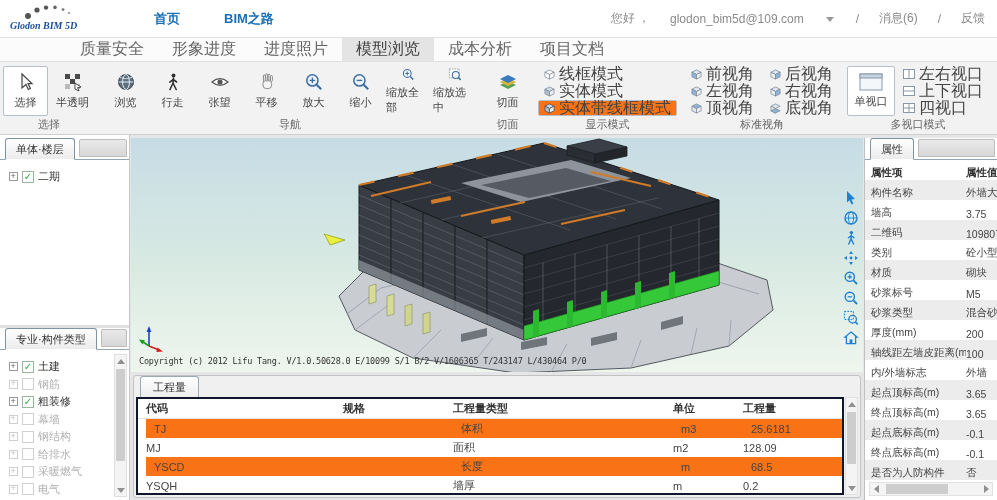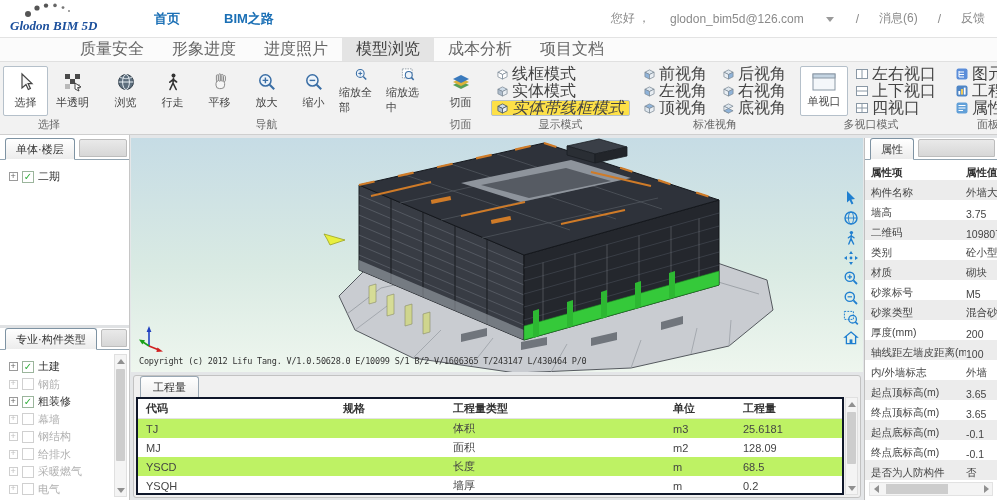--- a/index.html
+++ b/index.html
@@ -5,21 +5,21 @@
   * { margin:0; padding:0; box-sizing:border-box; }
   html,body { width:997px; height:500px; overflow:hidden; background:#e4e6e8;
     font-family:"Liberation Sans","DejaVu Sans",sans-serif; font-size:12px; color:#444; }
 
   
   .header { position:absolute; top:0; left:0; width:997px; height:38px; background:#fff;
     border-bottom:1px solid #e3e3e3; display:flex; align-items:center; }
   .logo { margin-left:10px; width:100px; position:relative; }
   .logo-dots { position:absolute; top:-1px; left:14px; }
   .logo-text { font-family:"Liberation Serif","DejaVu Serif",serif; font-style:italic; font-weight:bold;
-    color:#1b4f9c; font-size:13px; margin-top:14px; white-space:nowrap; }
+    color:#1b4f9c; font-size:10px; margin-top:14px; white-space:nowrap; }
   .nav-link { font-size:13px; font-weight:bold; color:#1a6fb5; text-decoration:none; margin-left:44px; cursor:pointer; }
   .account { margin-left:auto; margin-right:12px; color:#8a8a8a; font-size:12px; display:flex; align-items:center; gap:20px; }
   .account a { color:#8a8a8a; text-decoration:none; cursor:pointer; }
   .caret-down { width:0; height:0; border-left:4px solid transparent; border-right:4px solid transparent;
     border-top:5px solid #9a9a9a; display:inline-block; margin:2px 2px 0 2px; }
 
   
   .tabstrip { position:absolute; top:38px; left:0; width:997px; height:24px; background:#fbfbfb;
     border-bottom:1px solid #e0e0e0; display:flex; align-items:stretch; padding-left:66px; }
   .tab { padding:0 14px; display:flex; align-items:center; color:#666; font-size:16px; cursor:pointer; }
@@ -32,21 +32,21 @@
   .tg-body { display:flex; gap:2px; align-items:flex-start; }
   .tg-label { margin-top:auto; font-size:11px; color:#666; padding:1px 0 2px; }
   .tsep { width:1px; background:#dadada; margin:4px 1px; }
   .tbtn { width:45px; height:50px; display:flex; flex-direction:column; align-items:center;
     justify-content:center; gap:3px; font-size:11px; color:#444; border:1px solid transparent;
     border-radius:2px; cursor:pointer; background:transparent; }
   .tbtn.pressed { background:#fff; border-color:#b5c0ca; }
   .scol { display:flex; flex-direction:column; gap:1px; }
   .sbtn { display:flex; align-items:center; gap:4px; font-size:16px; color:#444; height:16px;
     padding:0 5px; border:1px solid transparent; border-radius:2px; cursor:pointer; white-space:nowrap; }
-  .sbtn.pressed { background:#fde047; border-color:#b5c0ca;font-style:italic; }
+  .sbtn.pressed { background:#f97316; border-color:#b5c0ca; }
   .vgrid { display:grid; grid-template-columns:auto auto; gap:1px 4px; }
 
   
   .main { position:absolute; top:135px; left:0; width:997px; height:365px; }
 
   .left-panel { position:absolute; left:0; top:0; width:130px; height:365px; background:#fff;
     border-right:1px solid #c6c6c6; }
   .psec-top { position:absolute; top:3px; left:0; right:0; height:183px; background:#fff; }
   .psec-bot { position:absolute; top:190px; left:0; right:0; bottom:0; background:#fff; border-top:3px solid #dfe1e3; }
   .ptab-row { height:22px; border-bottom:1px solid #93a5b2; display:flex; align-items:flex-end; padding-left:5px; }
@@ -83,21 +83,21 @@
   
   .qty-panel { position:absolute; left:133px; top:240px; width:728px; height:123px;
     background:#f0f0f0; border:1px solid #c2c2c2; border-radius:3px; }
   .qtab-row { height:21px; display:flex; align-items:flex-end; padding-left:6px; }
   .qtab { background:linear-gradient(#ffffff,#ededed); border:1px solid #9aa8b4; border-bottom:1px solid #fff;
     margin-bottom:-1px; font-size:11px; color:#333; padding:3px 12px 2px; border-radius:3px 3px 0 0; cursor:pointer; }
   .qtable { position:absolute; left:2px; right:16px; top:21px; bottom:2px; background:#fff;
     border:2px solid #0f172a; overflow:hidden; }
   .qrow { display:flex; height:19px; align-items:center; font-size:11px; color:#444; }
   .qrow.qhead { font-weight:bold; color:#333; height:20px; background:#fff; border-bottom:1px solid #e3e3e3; }
-  .qrow.alt { background:#bef264; }
+  .qrow.alt { background:#f97316;margin-left:8px; }
   .qc0{width:205px;padding-left:8px;} .qc1{width:110px;} .qc2{width:220px;} .qc3{width:70px;} .qc4{flex:1;}
   .qscroll { position:absolute; right:2px; top:21px; bottom:2px; width:13px; background:#f4f4f4; border:1px solid #e0e0e0; }
 
   
   .right-panel { position:absolute; left:864px; top:3px; width:133px; bottom:0; background:#fff;
     border-left:1px solid #c0c0c0; overflow:hidden; }
   .prow { display:flex; height:20px; align-items:flex-end; font-size:10.5px; color:#444; white-space:nowrap; }
   .prow.phead { font-weight:bold; color:#333; }
   .prow.alt { background:#ececec; }
   .pc0 { width:101px; padding-left:6px; overflow:hidden; flex:0 0 auto; }
@@ -119,21 +119,21 @@
         <circle cx="31" cy="2.4" r="1.8" fill="#666"></circle>
       <circle cx="39" cy="4.6" r="1.4" fill="#777"></circle>
         <circle cx="45" cy="8" r="1" fill="#888"></circle>
     </svg>
     <div class="logo-text">Glodon BIM 5D</div>
   </div>
   <a class="nav-link">首页</a>
   <a class="nav-link">BIM之路</a>
   <div class="account">
     <span>您好 ，</span>
-    <a>glodon_bim5d@126.com</a>
+    <a>glodon_bim5d@109.com</a>
     <span class="caret-down"></span>
     <span>/</span>
     <a>消息(6)</a>
     <span>/</span>
     <a>反馈</a>
   </div>
 </div>
 
 <div class="tabstrip">
   <div class="tab">质量安全</div>
@@ -180,20 +180,27 @@
             <path d="M4,5.5 Q10,8 16,5.5" stroke="#e6edf3" fill="none" stroke-width="0.8"></path>
           </svg>
         <span>浏览</span>
       </div>
       <div class="tbtn">
         <svg class="ic" width="20" height="20" viewBox="0 0 20 20">
             <circle cx="10.5" cy="3.6" r="2" fill="#333"></circle>
             <path d="M10.5,6 L10,11 M10.3,7.5 L6.8,10.2 M10.3,7.5 L13.6,10 M10,11 L7,17.5 M10,11 L13.2,17.5" stroke="#333" stroke-width="1.6" fill="none" stroke-linecap="round"></path>
           </svg>
         <span>行走</span>
+      </div>
+      <div class="tbtn">
+        <svg class="ic" width="20" height="20" viewBox="0 0 20 20">
+            <path d="M2,10 Q10,3.4 18,10 Q10,16.6 2,10 Z" fill="#fff" stroke="#555" stroke-width="1.2"></path>
+            <circle cx="10" cy="10" r="2.6" fill="#555"></circle>
+          </svg>
+        <span>张望</span>
       </div>
       <div class="tbtn">
         <svg class="ic" width="20" height="20" viewBox="0 0 20 20">
             <rect x="6" y="8" width="8.6" height="8.6" rx="3.4" fill="#f6f6f6" stroke="#8a8a8a"></rect>
             <rect x="6.4" y="2.8" width="1.9" height="6.4" rx="0.95" fill="#f6f6f6" stroke="#8a8a8a"></rect>
             <rect x="8.8" y="1.8" width="1.9" height="7.4" rx="0.95" fill="#f6f6f6" stroke="#8a8a8a"></rect>
             <rect x="11.2" y="2.4" width="1.9" height="6.8" rx="0.95" fill="#f6f6f6" stroke="#8a8a8a"></rect>
             <rect x="13.5" y="3.6" width="1.9" height="5.8" rx="0.95" fill="#f6f6f6" stroke="#8a8a8a"></rect>
           </svg>
         <span>平移</span>

